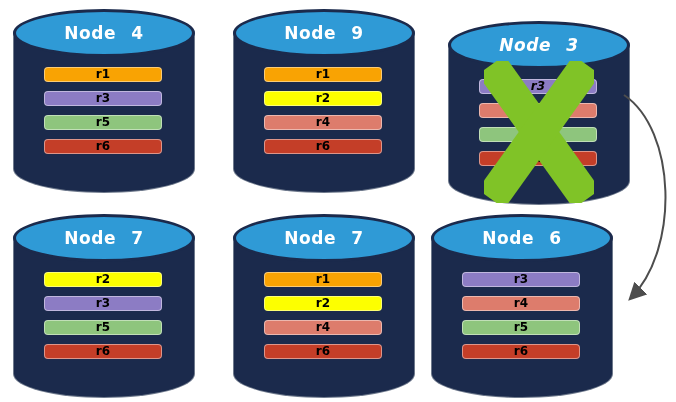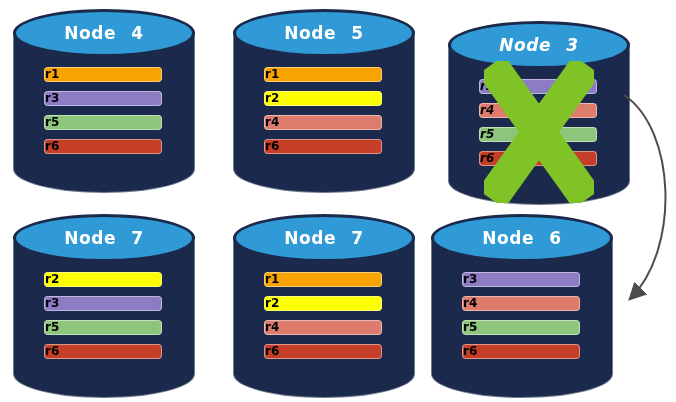--- a/index.html
+++ b/index.html
@@ -32,21 +32,21 @@
     z-index:2;
   }
   .node-title {
     color:var(--title-color,#fff); font-weight:bold; font-size:17px;
     letter-spacing:.5px; word-spacing:9px; white-space:pre;
   }
   .bars { position:absolute; left:31px; top:58px; width:118px; z-index:3; }
   .bar {
     height:15px; margin-bottom:9px; border-radius:4px;
     border:1px solid rgba(255,255,255,.45); box-sizing:border-box;
-    text-align:left; font-size:12px; font-weight:bold;
+    text-align:center; font-size:12px; font-weight:bold;
     color:var(--replica-text,#000); line-height:13px;
   }
   .failure-x {
     position:absolute; left:36px; top:40px; width:110px; height:142px;
     display:none; z-index:5;
   }
   .node.failed .failure-x { display:block; }
   .failure-x line { stroke:var(--x-color); }
 
   .arrow-svg { position:absolute; left:0; top:0; z-index:6; pointer-events:none; }
@@ -68,21 +68,21 @@
           <div class="bar" style="background: rgb(249, 163, 3);">r1</div>
           <div class="bar" style="background: rgb(140, 124, 196);">r3</div>
           <div class="bar" style="background: rgb(142, 197, 125);">r5</div>
           <div class="bar" style="background: rgb(196, 62, 40);">r6</div>
         </div>
 
     </div>
       <div class="node pos-1">
       <div class="cyl-body"></div>
       <div class="cyl-top">
-        <span class="node-title">Node 5</span>
+        <span class="node-title">Node 9</span>
       </div>
       <div class="bars">
           <div class="bar" style="background: rgb(249, 163, 3);">r1</div>
           <div class="bar" style="background: rgb(253, 255, 0);">r2</div>
           <div class="bar" style="background: rgb(221, 124, 108);">r4</div>
           <div class="bar" style="background: rgb(196, 62, 40);">r6</div>
         </div>
 
     </div>
       <div class="node pos-2 failed">

